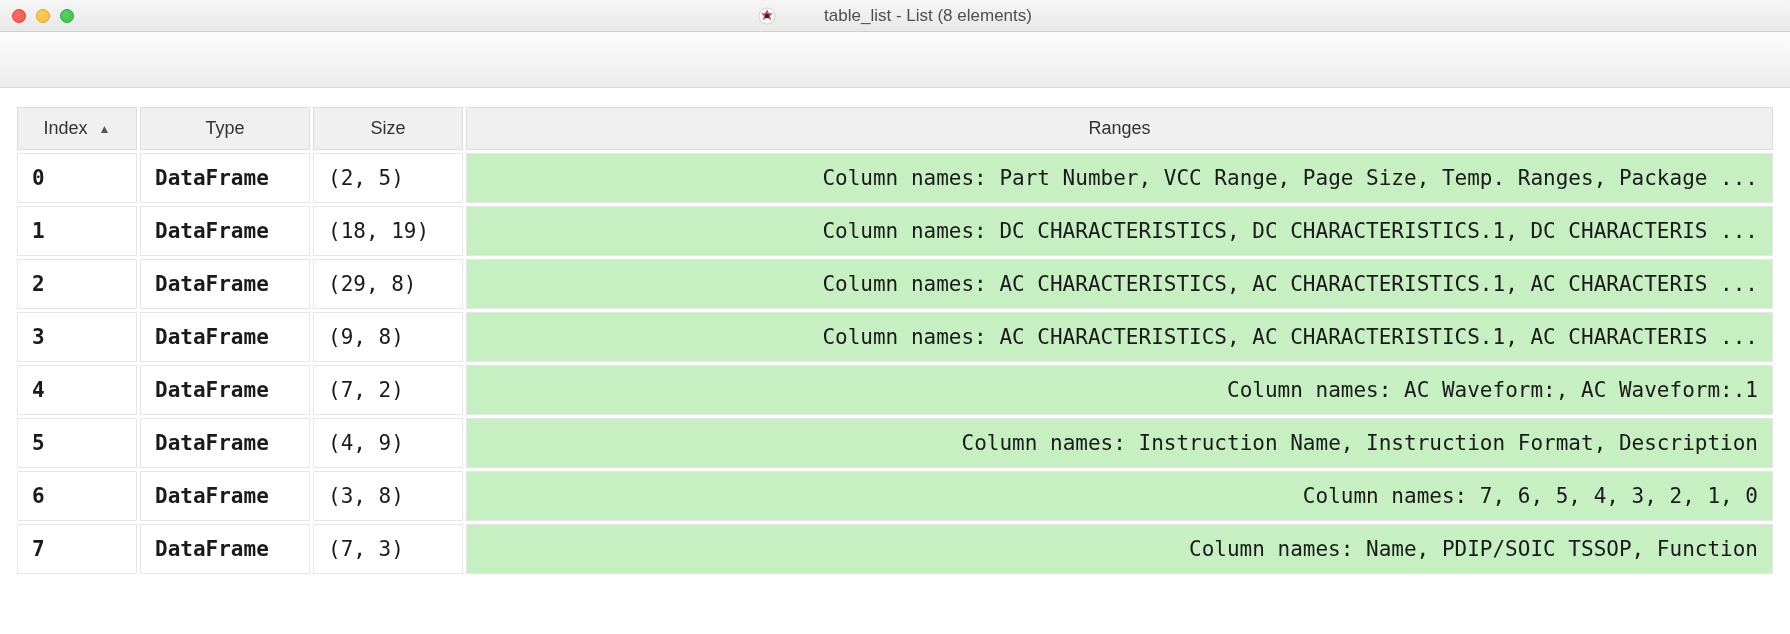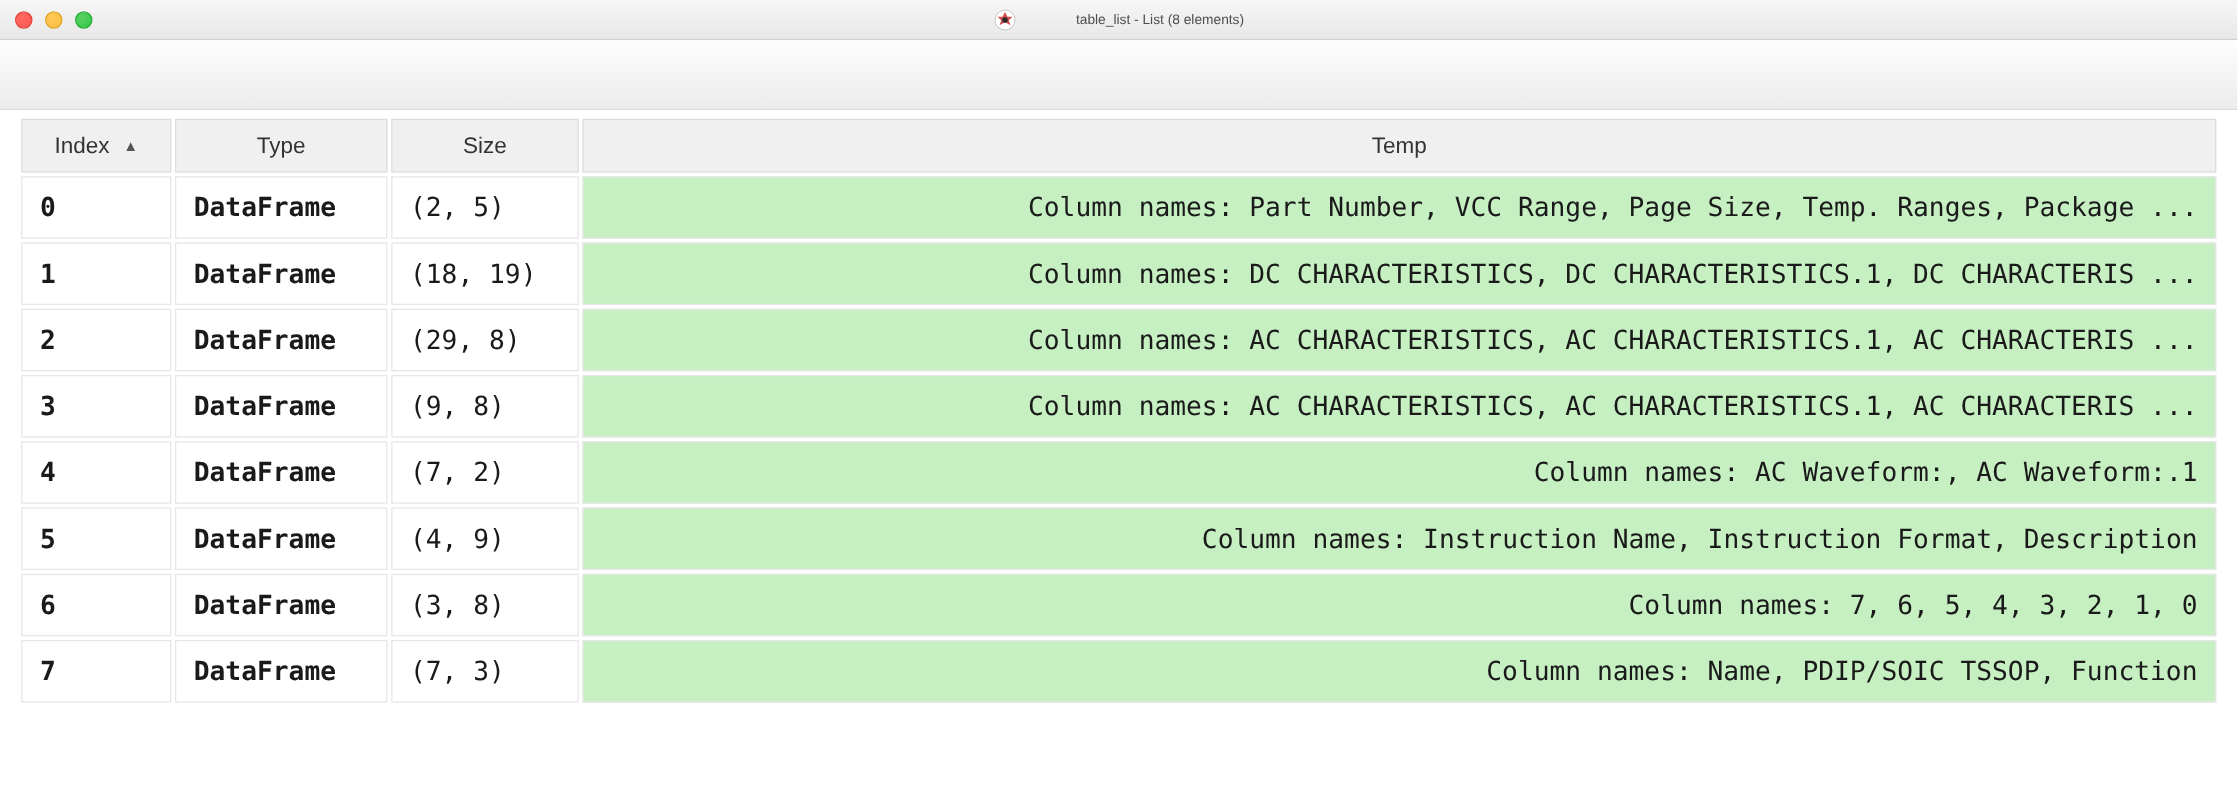--- a/index.html
+++ b/index.html
@@ -39,27 +39,27 @@
       justify-content: center;
       align-items: center;
       pointer-events: none;
     }
     .title-icon {
       width: 18px;
       height: 18px;
       margin-right: 8px;
       display: inline-block;
     }
-    .title-text { color: #4e4e4e; font-size: 11px; margin-left: 40px; }
+    .title-text { color: #4e4e4e; font-size: 17px; margin-left: 40px; }
     .gradient-strip {
       height: 56px;
       background: linear-gradient(to bottom, #fdfdfd, #ececec);
       border-bottom: 1px solid #dcdcdc;
     }
-    .content { padding: 4px 14px 14px 14px; }
+    .content { padding: 16px 14px 14px 14px; }
     table.variable-table {
       width: 100%;
       border-collapse: separate;
       border-spacing: 3px;
       table-layout: fixed;
     }
     thead th {
       background: #f0f0f0;
       border: 1px solid #dddddd;
       color: #333333;
@@ -132,21 +132,21 @@
           <span>Index</span>
           <span class="sort-indicator">▲</span>
         </th>
         <th>
           <span>Type</span>
         </th>
         <th>
           <span>Size</span>
         </th>
         <th>
-          <span>Temp</span>
+          <span>Ranges</span>
         </th>
       </tr>
     </thead>
     <tbody>
       <tr>
         <td class="index-col">0</td>
         <td class="type-col">DataFrame</td>
         <td class="size-col">(2, 5)</td>
         <td class="value-col">Column names: Part Number, VCC Range, Page Size, Temp. Ranges, Package ...</td>
       </tr>

